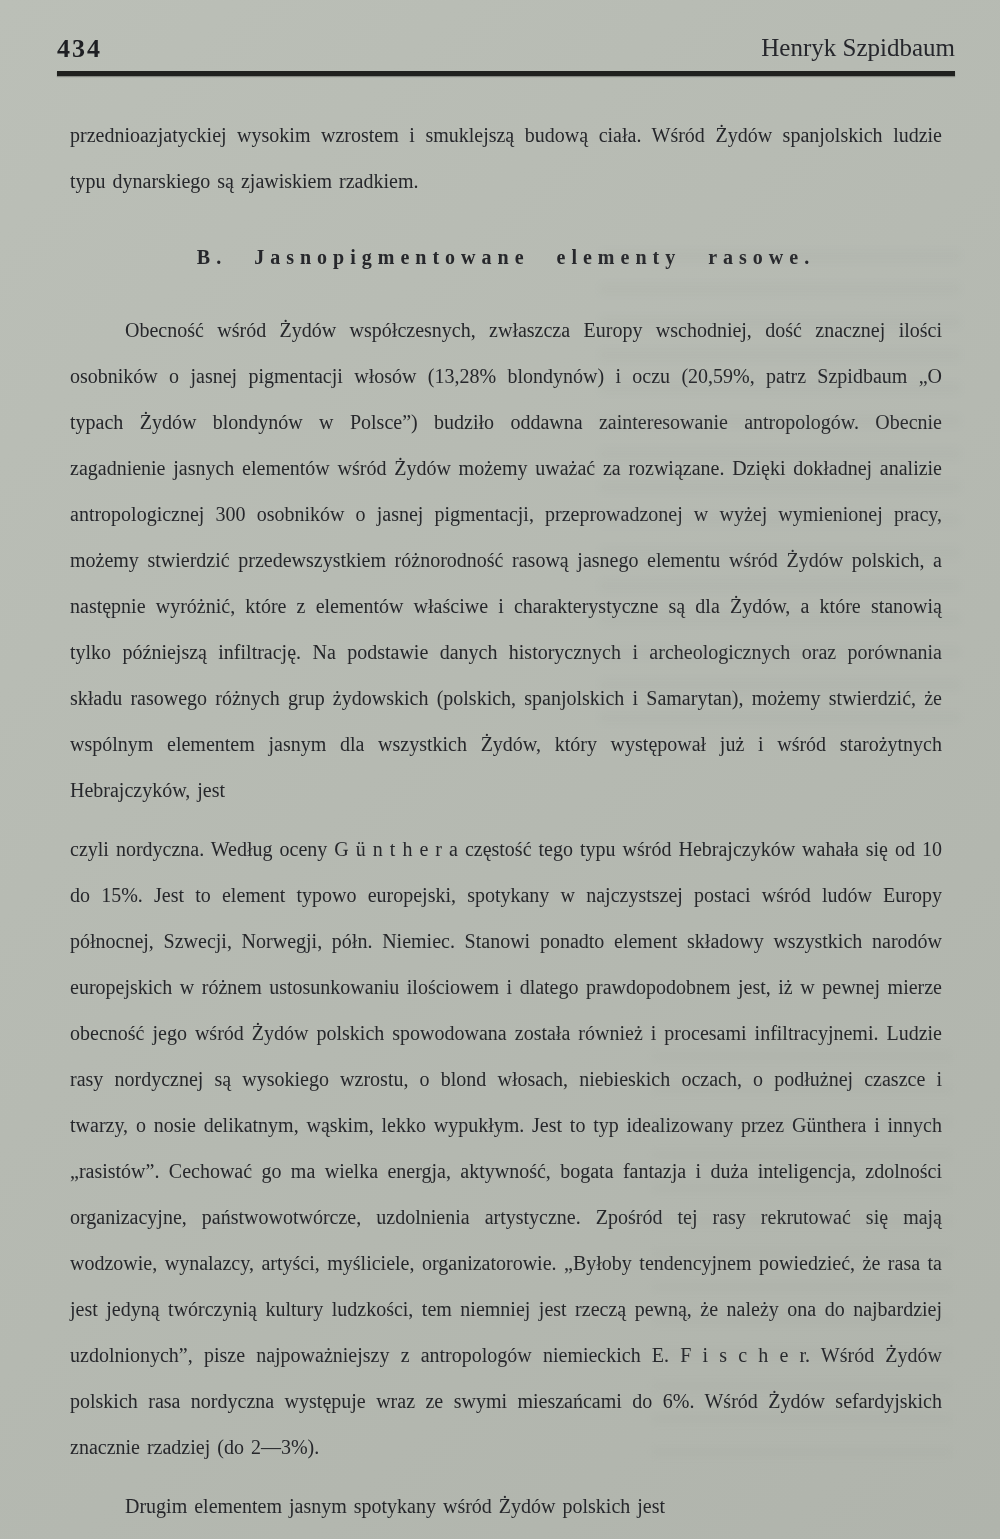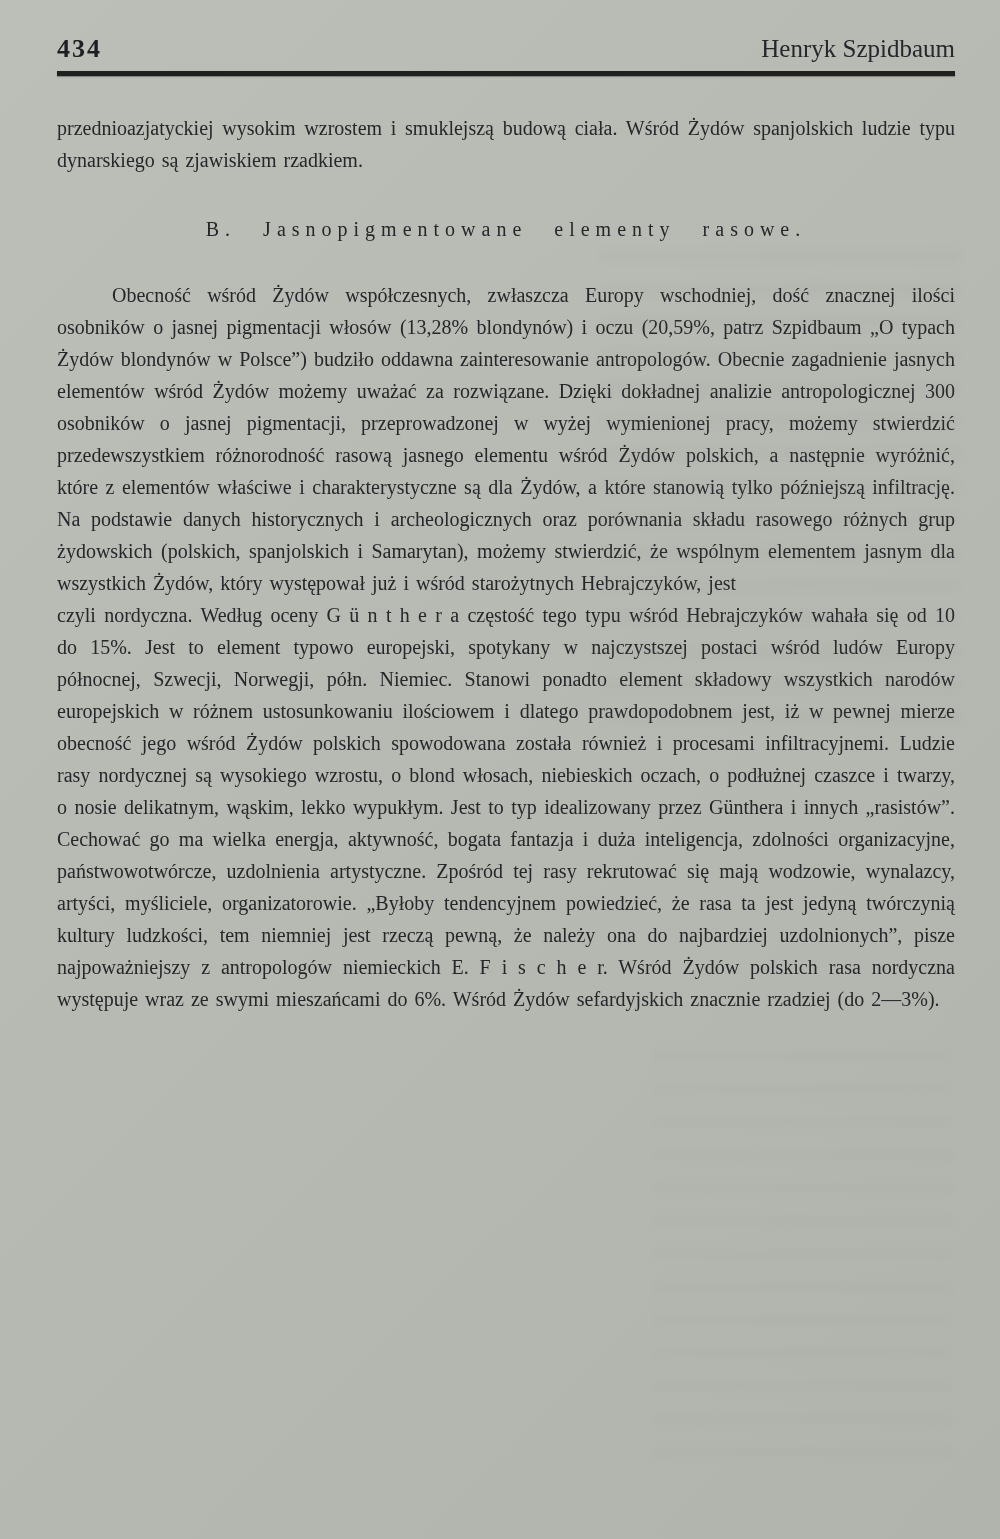--- a/index.html
+++ b/index.html
@@ -18,21 +18,21 @@
     box-sizing: border-box;
     width: 1000px;
     height: 1539px;
     padding: 34px 45px 0 57px;
     background: linear-gradient(135deg, #bbbfb7 0%, #b6bab2 45%, #b0b4ac 100%);
     color: #25262b;
   }
   .page-header {
     display: flex;
     justify-content: space-between;
-    align-items: center;
+    align-items: flex-start;
   }
   .page-number {
     font-size: 26px;
     font-weight: bold;
     letter-spacing: 2px;
     color: #1e1f23;
   }
   .running-header {
     font-size: 25px;
     color: #26272c;
@@ -41,36 +41,36 @@
     height: 5px;
     background: #20211f;
     margin-top: 7px;
     box-shadow: 0 1px 1px rgba(0,0,0,0.28);
   }
   .page-body {
     text-align: justify;
   }
   .body-text {
     font-size: 20px;
-    line-height: 32px;
+    line-height: 46px;
     text-align: justify;
     word-spacing: 2px;
-    margin: 0;
+    margin: 13px;
     color: #26272b;
     font-family: Liberation Serif, serif;
   }
   .intro {
     margin-top: 36px;
   }
   .indent {
     text-indent: 55px;
   }
   .section-heading {
     font-size: 20px;
-    font-weight: normal;
+    font-weight: bold;
     text-align: center;
     letter-spacing: 6px;
     word-spacing: 16px;
     margin: 42px 0 38px 0;
     color: #26272b;
   }
   .race-heading {
     font-size: 20px;
     font-weight: normal;
     text-align: center;
@@ -113,15 +113,16 @@
 
     <p class="body-text intro">przednioazjatyckiej wysokim wzrostem i smuklejszą budową ciała. Wśród Żydów spanjolskich ludzie typu dynarskiego są zjawiskiem rzadkiem.</p>
 
     <h2 class="section-heading">B. Jasnopigmentowane elementy rasowe.</h2>
 
     <p class="body-text indent">Obecność wśród Żydów współczesnych, zwłaszcza Europy wschodniej, dość znacznej ilości osobników o jasnej pigmentacji włosów (13,28% blondynów) i oczu (20,59%, patrz Szpidbaum „O typach Żydów blondynów w Polsce”) budziło oddawna zainteresowanie antropologów. Obecnie zagadnienie jasnych elementów wśród Żydów możemy uważać za rozwiązane. Dzięki dokładnej analizie antropologicznej 300 osobników o jasnej pigmentacji, przeprowadzonej w wyżej wymienionej pracy, możemy stwierdzić przedewszystkiem różnorodność rasową jasnego elementu wśród Żydów polskich, a następnie wyróżnić, które z elementów właściwe i charakterystyczne są dla Żydów, a które stanowią tylko późniejszą infiltrację. Na podstawie danych historycznych i archeologicznych oraz porównania składu rasowego różnych grup żydowskich (polskich, spanjolskich i Samarytan), możemy stwierdzić, że wspólnym elementem jasnym dla wszystkich Żydów, który występował już i wśród starożytnych Hebrajczyków, jest</p>
 
 
     <p class="body-text">czyli nordyczna. Według oceny G ü n t h e r a częstość tego typu wśród Hebrajczyków wahała się od 10 do 15%. Jest to element typowo europejski, spotykany w najczystszej postaci wśród ludów Europy północnej, Szwecji, Norwegji, półn. Niemiec. Stanowi ponadto element składowy wszystkich narodów europejskich w różnem ustosunkowaniu ilościowem i dlatego prawdopodobnem jest, iż w pewnej mierze obecność jego wśród Żydów polskich spowodowana została również i procesami infiltracyjnemi. Ludzie rasy nordycznej są wysokiego wzrostu, o blond włosach, niebieskich oczach, o podłużnej czaszce i twarzy, o nosie delikatnym, wąskim, lekko wypukłym. Jest to typ idealizowany przez Günthera i innych „rasistów”. Cechować go ma wielka energja, aktywność, bogata fantazja i duża inteligencja, zdolności organizacyjne, państwowotwórcze, uzdolnienia artystyczne. Zpośród tej rasy rekrutować się mają wodzowie, wynalazcy, artyści, myśliciele, organizatorowie. „Byłoby tendencyjnem powiedzieć, że rasa ta jest jedyną twórczynią kultury ludzkości, tem niemniej jest rzeczą pewną, że należy ona do najbardziej uzdolnionych”, pisze najpoważniejszy z antropologów niemieckich E. F i s c h e r. Wśród Żydów polskich rasa nordyczna występuje wraz ze swymi mieszańcami do 6%. Wśród Żydów sefardyjskich znacznie rzadziej (do 2—3%).</p>
 
+    <p class="body-text indent">Drugim elementem jasnym spotykany wśród Żydów polskich jest</p>
 
   </main>
 </div>
 
 </body></html>

